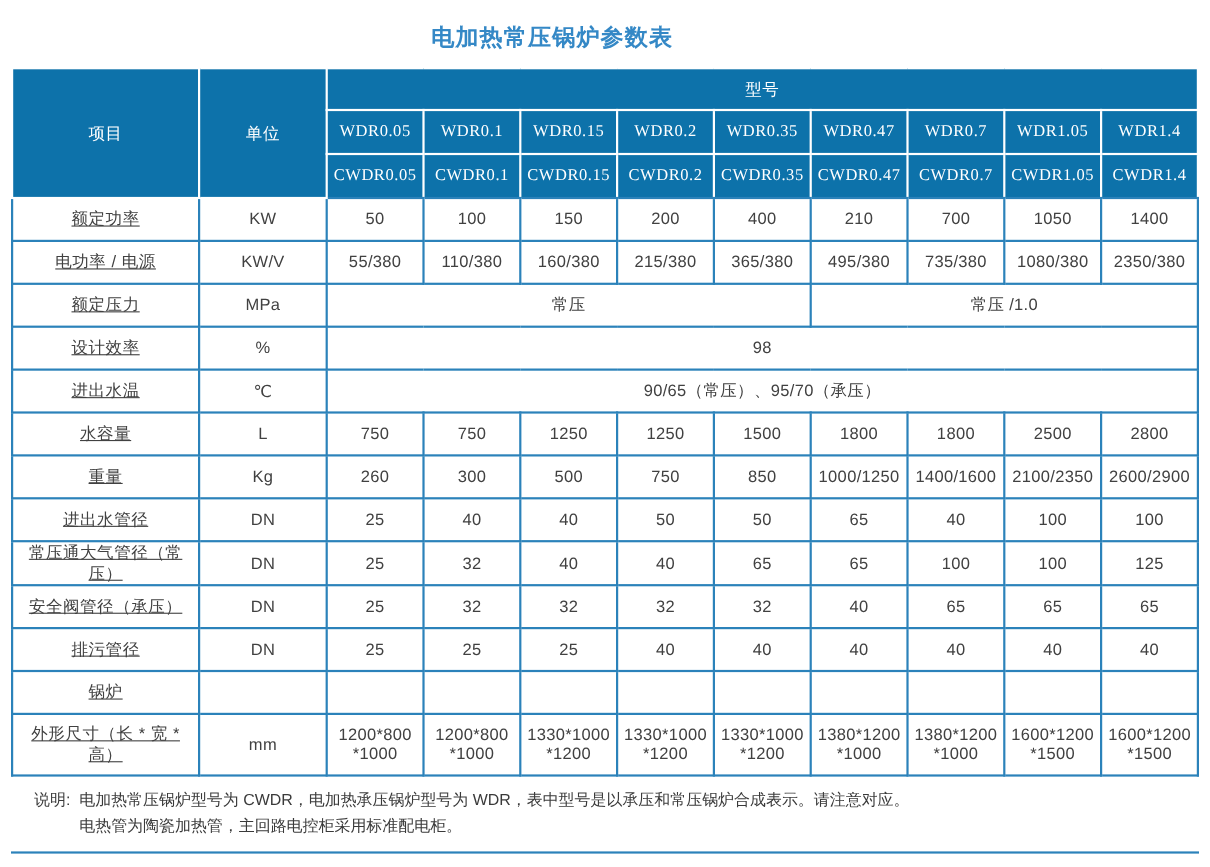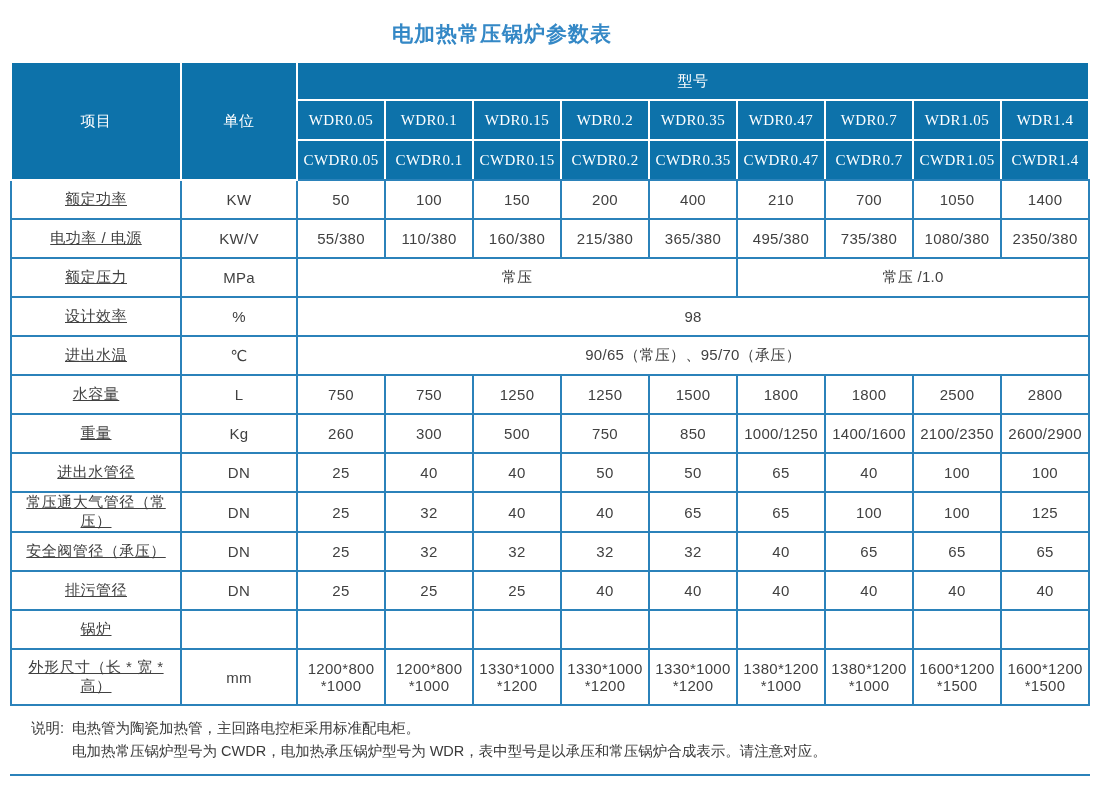--- a/index.html
+++ b/index.html
@@ -239,20 +239,20 @@
           <td>1380*1200<br>*1000</td>
           <td>1600*1200<br>*1500</td>
           <td>1600*1200<br>*1500</td>
         </tr>
       </tbody>
   </table>
 
   <div class="note">
     <span class="note-label">说明:</span>
     <span class="note-lines">
+      <div>电加热常压锅炉型号为 CWDR，电加热承压锅炉型号为 WDR，表中型号是以承压和常压锅炉合成表示。请注意对应。</div>
       <div>电热管为陶瓷加热管，主回路电控柜采用标准配电柜。</div>
-      <div>电加热常压锅炉型号为 CWDR，电加热承压锅炉型号为 WDR，表中型号是以承压和常压锅炉合成表示。请注意对应。</div>
     </span>
   </div>
 
   <div class="bottom-rule"></div>
 
 </div>
 
 </body></html>

